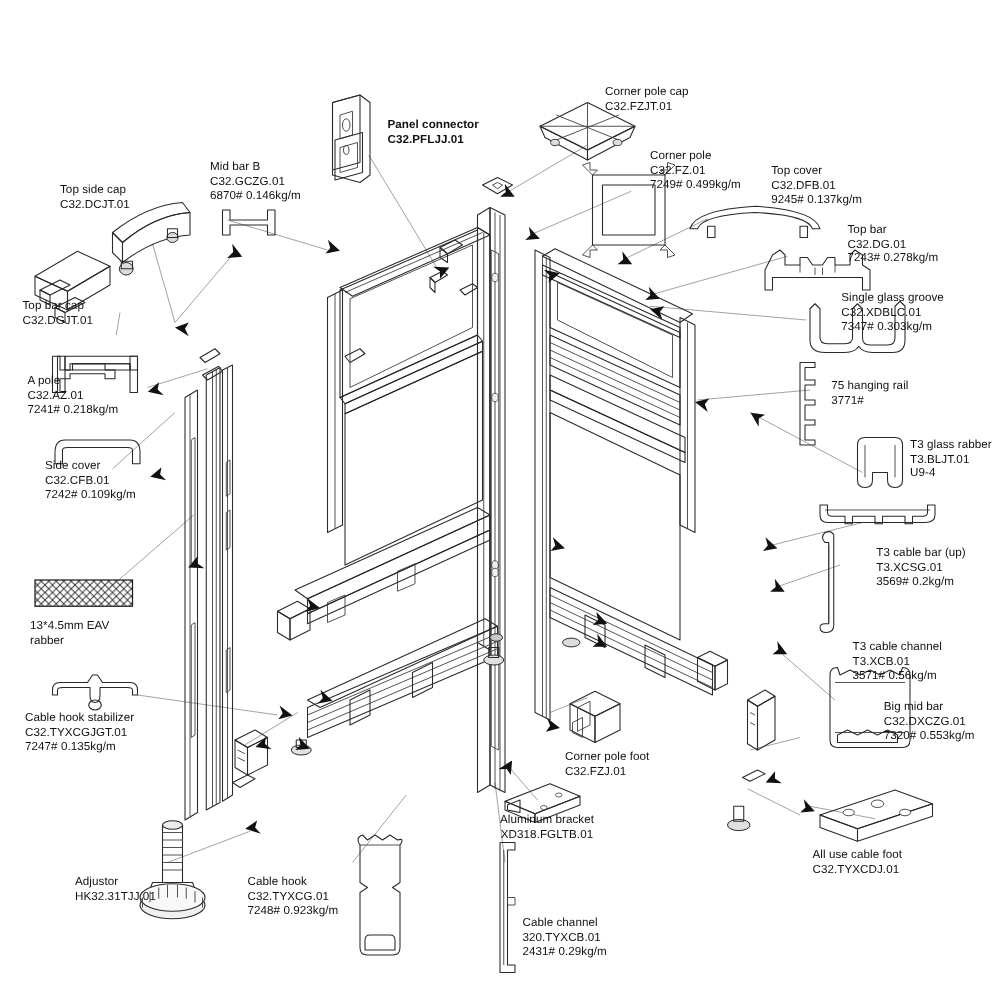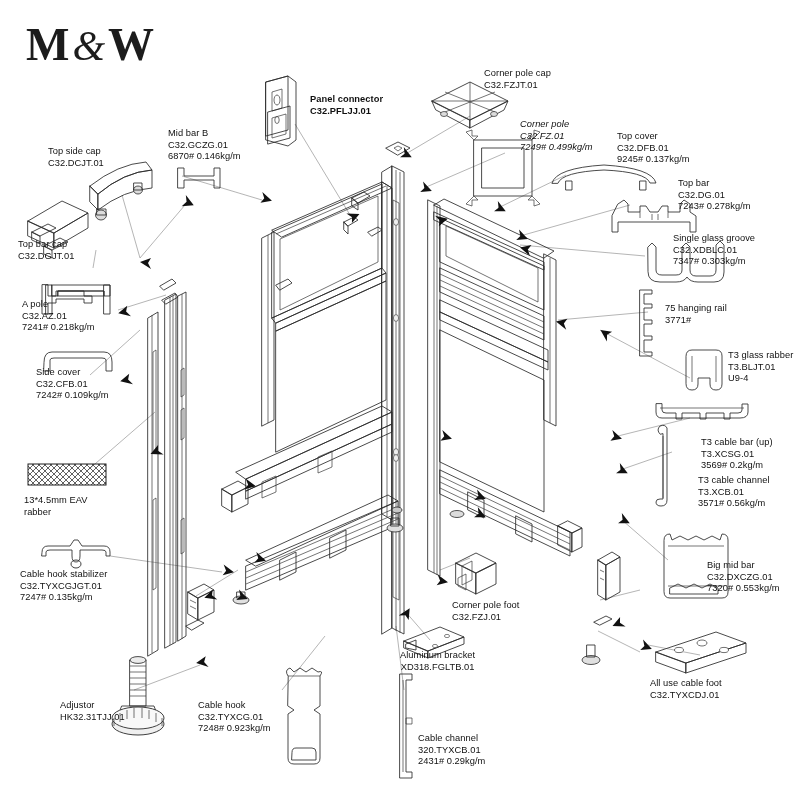--- a/index.html
+++ b/index.html
@@ -32,23 +32,20 @@
   .ln{stroke:#8c8c8c;stroke-width:.65;fill:none;}
   .ol{stroke:#2a2a2a;stroke-width:.85;fill:none;stroke-linejoin:round;stroke-linecap:round;}
   .ol2{stroke:#3a3a3a;stroke-width:.7;fill:none;stroke-linejoin:round;}
   .arw{fill:#111;stroke:none;}
 </style>
 </head>
 <body>
 
 <div id="sheet">
 
-  <div id="logo">
-    <span>M</span><span class="amp">&amp;</span><span>W</span>
-  </div>
 
   <svg class="layer" viewBox="0 0 800 800">
     <defs>
       <pattern id="hatchDiag" width="3" height="3" patternTransform="rotate(32)" patternUnits="userSpaceOnUse">
         <line x1="0" y1="0" x2="0" y2="3" stroke="#9a9a9a" stroke-width="1.1"></line>
       </pattern>
       <pattern id="meshPat" width="6" height="6" patternUnits="userSpaceOnUse">
         <path d="M0 0 L6 6 M6 0 L0 6" stroke="#3a3a3a" stroke-width="0.8" fill="none"></path>
       </pattern>
       <pattern id="fineRule" width="4" height="4" patternTransform="rotate(33)" patternUnits="userSpaceOnUse">
@@ -485,21 +482,21 @@
         <div>6870# 0.146kg/m</div>
       </div>
       <div class="lbl" style="left: 310px; top: 94px; font-weight: bold;">
         <div>Panel connector</div>
         <div>C32.PFLJJ.01</div>
       </div>
       <div class="lbl" style="left: 484px; top: 68px;">
         <div>Corner pole cap</div>
         <div>C32.FZJT.01</div>
       </div>
-      <div class="lbl" style="left: 520px; top: 119px; font-style: italic;">
+      <div class="lbl" style="left: 520px; top: 119px;">
         <div>Corner pole</div>
         <div>C32.FZ.01</div>
         <div>7249# 0.499kg/m</div>
       </div>
       <div class="lbl" style="left: 617px; top: 131px;">
         <div>Top cover</div>
         <div>C32.DFB.01</div>
         <div>9245# 0.137kg/m</div>
       </div>
       <div class="lbl" style="left: 678px; top: 178px;">
@@ -538,21 +535,21 @@
       <div class="lbl" style="left: 20px; top: 569px;">
         <div>Cable hook stabilizer</div>
         <div>C32.TYXCGJGT.01</div>
         <div>7247# 0.135kg/m</div>
       </div>
       <div class="lbl" style="left: 701px; top: 437px;">
         <div>T3 cable bar (up)</div>
         <div>T3.XCSG.01</div>
         <div>3569# 0.2kg/m</div>
       </div>
-      <div class="lbl" style="left: 682px; top: 475px; margin-left: 16px;">
+      <div class="lbl" style="left: 682px; top: 512px;">
         <div>T3 cable channel</div>
         <div>T3.XCB.01</div>
         <div>3571# 0.56kg/m</div>
       </div>
       <div class="lbl" style="left: 707px; top: 560px;">
         <div>Big mid bar</div>
         <div>C32.DXCZG.01</div>
         <div>7320# 0.553kg/m</div>
       </div>
       <div class="lbl" style="left: 452px; top: 600px;">

